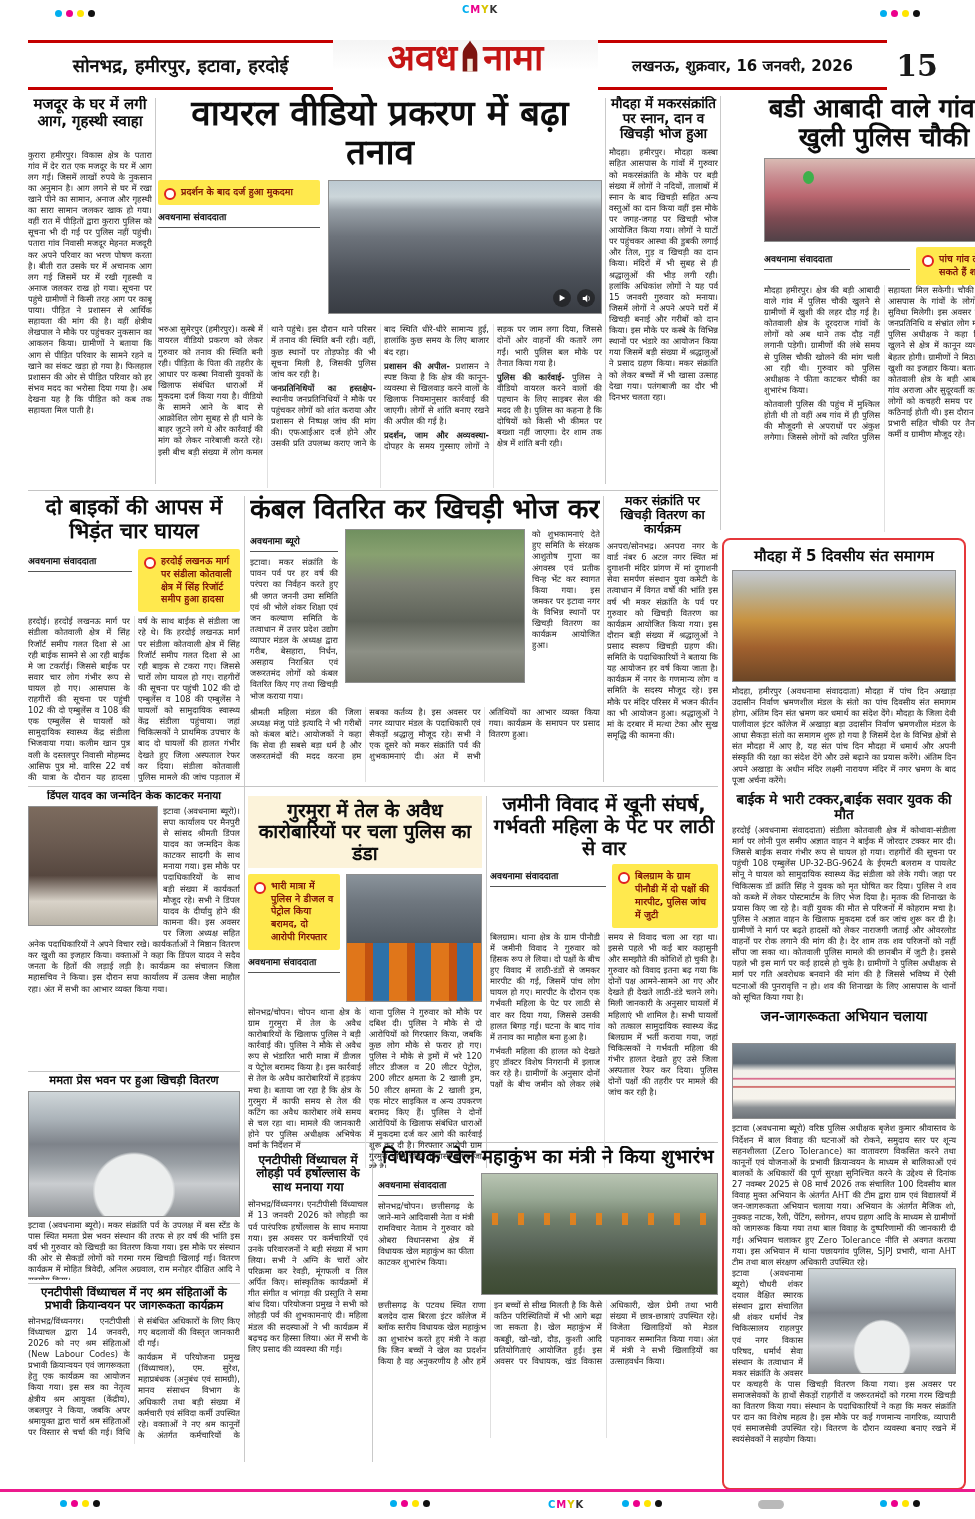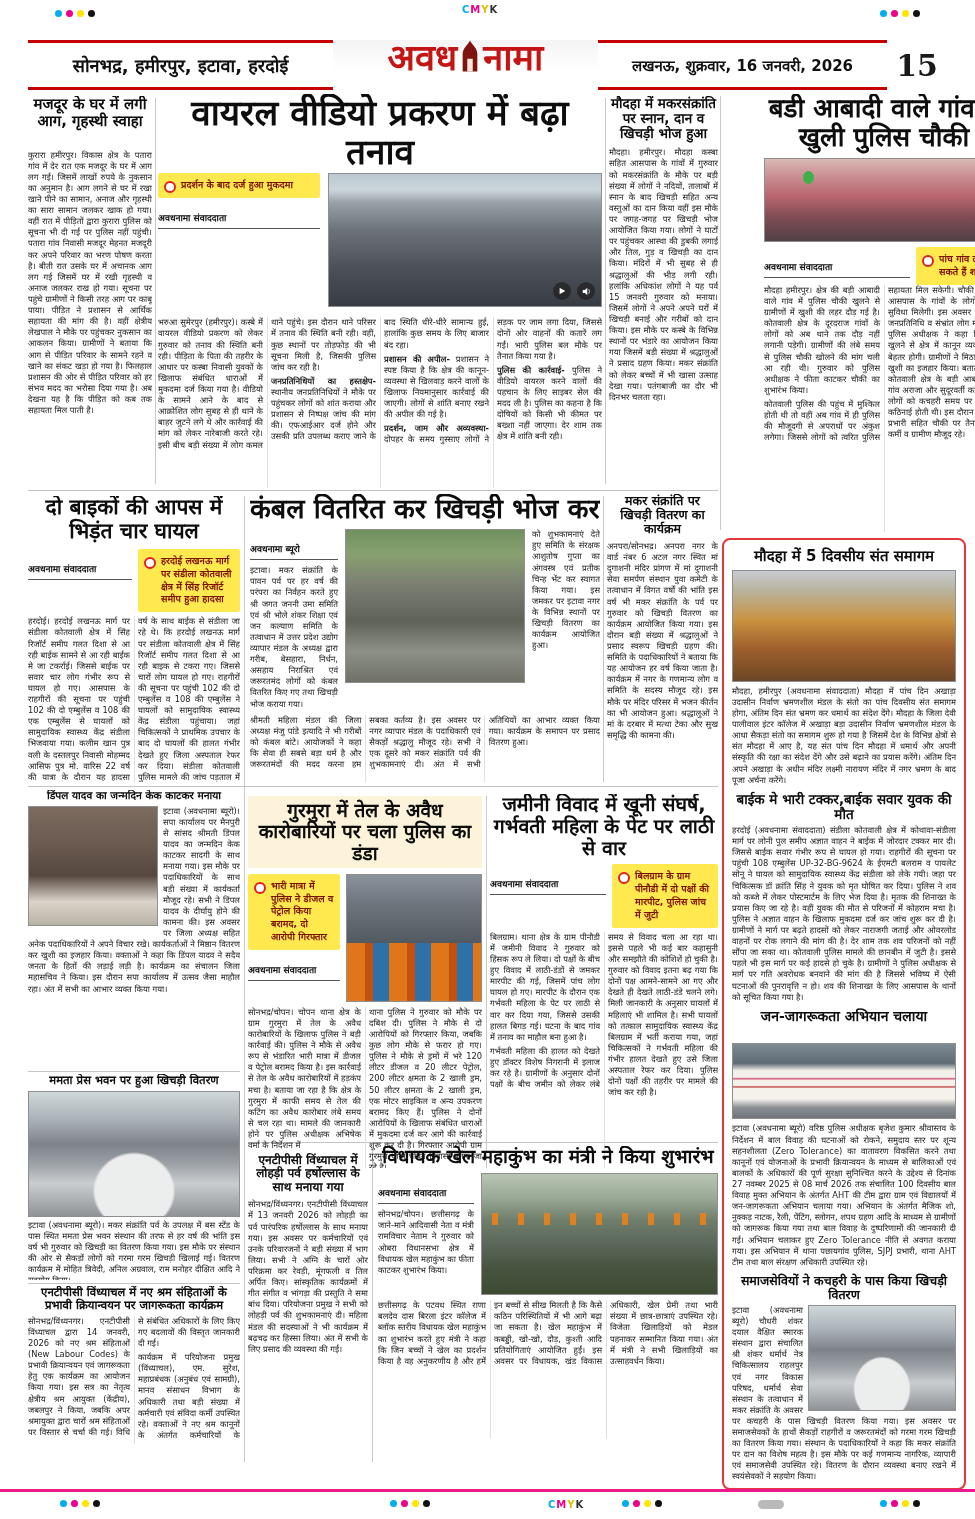--- a/index.html
+++ b/index.html
@@ -24,21 +24,21 @@
   .hdr-num{width:60px;display:flex;align-items:center;justify-content:center;
            font-family:"DejaVu Serif",serif;font-size:30px;font-weight:bold;}
   
   .art{position:absolute;overflow:hidden;}
   .hl{font-weight:bold;color:#0d0d0d;text-align:center;line-height:1.12;}
   .body{font-size:8.3px;line-height:1.34;text-align:justify;color:#1c1c1c;}
   .body p{margin:0 0 3px 0;}
   .cols2{column-count:2;column-gap:8px;column-rule:1px solid #e0e0e0;}
   .cols3{column-count:3;column-gap:8px;column-rule:1px solid #e0e0e0;}
   .cols4{column-count:4;column-gap:8px;column-rule:1px solid #e0e0e0;}
-  .byline{font-weight:bold;font-size:9px;color:#111;padding:13px 0 4px;border-bottom:1.5px solid #555;margin-bottom:5px;}
+  .byline{font-weight:bold;font-size:9px;color:#111;padding:5px 0 4px;border-bottom:1.5px solid #555;margin-bottom:5px;}
   .kicker{background:#ffe94e;color:#7d1208;font-weight:bold;font-size:9.5px;line-height:1.35;
           padding:6px 6px 6px 23px;position:relative;border-radius:2px;}
   .kicker::before{content:"";position:absolute;left:6px;top:8px;width:8px;height:8px;
           border:2.5px solid #e02020;border-radius:50%;background:#fff;}
   .vrule{position:absolute;width:1px;background:#c9c9c9;}
   .hrule{position:absolute;height:1px;background:#c4c4c4;}
   
   .photo{position:relative;border:1px solid #8f8f8f;overflow:hidden;background:#b5b5b5;}
   .ph-street{background:linear-gradient(180deg,#bcc9d1 0,#ccd6da 12%,#98a0a7 22%,#6d737b 42%,#4b5058 72%,#383c43 100%);}
   .ph-ribbon{background:linear-gradient(180deg,#d9bab3 0,#ca9094 20%,#ba666f 45%,#7f4b53 72%,#514147 100%);}
@@ -58,21 +58,21 @@
       linear-gradient(180deg,#7e8a94 0,#5f6a74 26%,#f2f0ea 36%,#f6f3ec 74%,#8a8f93 86%,#6f747a 100%);}
   .ph-khel{background:
       repeating-linear-gradient(90deg,rgba(0,0,0,0) 0 10px,rgba(240,130,20,.85) 10px 16px,rgba(0,0,0,0) 16px 26px),
       linear-gradient(180deg,#b9c5b3 0,#99a995 20%,#707f6c 38%,#5b675b 58%,#485440 78%,#3d4b33 100%);
       background-size:100% 12px,100% 100%;background-position:0 36%,0 0;background-repeat:no-repeat,no-repeat;}
   .vicon{position:absolute;right:6px;bottom:6px;display:flex;gap:6px;}
   .vicon .ic{width:18px;height:18px;border-radius:50%;background:rgba(20,20,20,.55);
              display:flex;align-items:center;justify-content:center;}
   
   .h-fire{font-size:15px;margin:0 0 20px;}
-  .h-viral{font-size:35px;margin:0 0 1px;}
+  .h-viral{font-size:35px;margin:0 0 8px;}
   .h-maud{font-size:13.5px;margin:0 0 6px;}
   .h-chowki{font-size:26px;margin:0 0 6px;}
   .h-bikes{font-size:21px;margin:0 0 6px;}
   .h-kambal{font-size:27px;white-space:nowrap;margin:0 0 5px;}
   .h-anpara{font-size:12.5px;margin:0 8px 5px;}
   .h-sant{font-size:15px;margin:1px 0 5px;}
   .h-biketak{font-size:13.5px;margin:6px 0 3px;}
   .h-jagr{font-size:14px;margin:6px 0 19px;}
   .h-samaj{font-size:12.5px;margin:6px 0 3px;}
   .h-dimple{font-size:10.5px;white-space:nowrap;margin:0 0 4px;}
@@ -227,21 +227,20 @@
     <div class="photo ph-saints" style="width:100%;height:112px;box-sizing:border-box"></div>
     <div class="body" style="margin-top:4px">मौदहा, हमीरपुर (अवधनामा संवाददाता) मौदहा में पांच दिन अखाड़ा उदासीन निर्वाण भ्रमणशील मंडल के संतो का पांच दिवसीय संत समागम होगा, अंतिम दिन संत भ्रमण कर धमार्थ का संदेश देंगे। मौदहा के जिला देवी पालीवाल इंटर कॉलेज में अखाड़ा बड़ा उदासीन निर्वाण भ्रमणशील मंडल के आधा सैकड़ा संतो का समागम शुरू हो गया है जिसमें देश के विभिन्न क्षेत्रों से संत मौदहा में आए है, यह संत पांच दिन मौदहा में धमार्थ और अपनी संस्कृति की रक्षा का संदेश देंगे और उसे बढ़ाने का प्रयास करेंगे। अंतिम दिन अपने अखाड़ा के अधीन मंदिर लक्ष्मी नारायण मंदिर में नगर भ्रमण के बाद पूजा अर्चना करेंगे।</div>
 
     <div class="hl h-biketak">बाईक मे भारी टक्कर,बाईक सवार युवक की मौत</div>
     <div class="body">हरदोई (अवधनामा संवाददाता) संडीला कोतवाली क्षेत्र में कोथावा-संडीला मार्ग पर लोनी पुल समीप अज्ञात वाहन ने बाईक में जोरदार टक्कर मार दी। जिससे बाईक सवार गंभीर रूप से घायल हो गया। राहगीरों की सूचना पर पहुंची 108 एम्बुलेंस UP-32-BG-9624 के ईएमटी बलराम व पायलेट सोनू ने घायल को सामुदायिक स्वास्थ्य केंद्र संडीला को लेके गयी। जहा पर चिकित्सक डॉ क्रांति सिंह ने युवक को मृत घोषित कर दिया। पुलिस ने शव को कब्जे में लेकर पोस्टमार्टम के लिए भेज दिया है। मृतक की शिनाख्त के प्रयास किए जा रहे है। वहीं युवक की मौत से परिजनों में कोहराम मचा है। पुलिस ने अज्ञात वाहन के खिलाफ मुकदमा दर्ज कर जांच शुरू कर दी है। ग्रामीणों ने मार्ग पर बढ़ते हादसों को लेकर नाराजगी जताई और ओवरलोड वाहनों पर रोक लगाने की मांग की है। देर शाम तक शव परिजनों को नहीं सौंपा जा सका था। कोतवाली पुलिस मामले की छानबीन में जुटी है। इससे पहले भी इस मार्ग पर कई हादसे हो चुके है। ग्रामीणों ने पुलिस अधीक्षक से मार्ग पर गति अवरोधक बनवाने की मांग की है जिससे भविष्य में ऐसी घटनाओं की पुनरावृत्ति न हो। शव की शिनाख्त के लिए आसपास के थानों को सूचित किया गया है।</div>
 
     <div class="hl h-jagr">जन-जागरूकता अभियान चलाया</div>
     <div class="photo ph-banner" style="width:100%;height:76px;box-sizing:border-box"></div>
     <div class="body" style="margin-top: 4px">इटावा (अवधनामा ब्यूरो) वरिष्ठ पुलिस अधीक्षक बृजेश कुमार श्रीवास्तव के निर्देशन में बाल विवाह की घटनाओं को रोकने, समुदाय स्तर पर शून्य सहनशीलता (Zero Tolerance) का वातावरण विकसित करने तथा कानूनों एवं योजनाओं के प्रभावी क्रियान्वयन के माध्यम से बालिकाओं एवं बालकों के अधिकारों की पूर्ण सुरक्षा सुनिश्चित करने के उद्देश्य से दिनांक 27 नवम्बर 2025 से 08 मार्च 2026 तक संचालित 100 दिवसीय बाल विवाह मुक्त अभियान के अंतर्गत AHT की टीम द्वारा ग्राम एवं विद्यालयों में जन-जागरूकता अभियान चलाया गया। अभियान के अंतर्गत मैजिक शो, नुक्कड़ नाटक, रैली, पेंटिंग, स्लोगन, शपथ ग्रहण आदि के माध्यम से ग्रामीणों को जागरूक किया गया तथा बाल विवाह के दुष्परिणामों की जानकारी दी गई। अभियान चलाकर हुए Zero Tolerance नीति से अवगत कराया गया। इस अभियान में थाना पछायगांव पुलिस, SJPJ प्रभारी, थाना AHT टीम तथा बाल संरक्षण अधिकारी उपस्थित रहे।</div>
 
-    <div class="hl h-samaj">समाजसेवियों ने कचहरी के पास किया खिचड़ी वितरण</div>
     <div>
       <div class="photo ph-pot" style="float:right;width:146px;height:104px;margin:0 0 3px 5px"></div>
       <div class="body">इटावा (अवधनामा ब्यूरो) चौधरी शंकर दयाल वैक्षित स्मारक संस्थान द्वारा संचालित श्री शंकर धर्मार्थ नेत्र चिकित्सालय राहलपुर एवं नगर विकास परिषद, धर्मार्थ सेवा संस्थान के तत्वाधान में मकर संक्रांति के अवसर पर कचहरी के पास खिचड़ी वितरण किया गया। इस अवसर पर समाजसेवकों के हाथों सैकड़ों राहगीरों व जरूरतमंदों को गरमा गरम खिचड़ी का वितरण किया गया। संस्थान के पदाधिकारियों ने कहा कि मकर संक्रांति पर दान का विशेष महत्व है। इस मौके पर कई गणमान्य नागरिक, व्यापारी एवं समाजसेवी उपस्थित रहे। वितरण के दौरान व्यवस्था बनाए रखने में स्वयंसेवकों ने सहयोग किया।</div>
     </div>
   </div>
 
   <div class="art" style="left:28px;top:790px;width:212px;height:278px">
     <div class="hl h-dimple">डिंपल यादव का जन्मदिन केक काटकर मनाया</div>
     <div class="photo ph-cake" style="float:left;width:128px;height:118px;margin:0 5px 3px 0"></div>
     <div class="body">इटावा (अवधनामा ब्यूरो)। सपा कार्यालय पर मैनपुरी से सांसद श्रीमती डिंपल यादव का जन्मदिन केक काटकर सादगी के साथ मनाया गया। इस मौके पर पदाधिकारियों के साथ बड़ी संख्या में कार्यकर्ता मौजूद रहे। सभी ने डिंपल यादव के दीर्घायु होने की कामना की। इस अवसर पर जिला अध्यक्ष सहित अनेक पदाधिकारियों ने अपने विचार रखे। कार्यकर्ताओं ने मिष्ठान वितरण कर खुशी का इजहार किया। वक्ताओं ने कहा कि डिंपल यादव ने सदैव जनता के हितों की लड़ाई लड़ी है। कार्यक्रम का संचालन जिला महासचिव ने किया। इस दौरान सपा कार्यालय में उत्सव जैसा माहौल रहा। अंत में सभी का आभार व्यक्त किया गया।</div>

